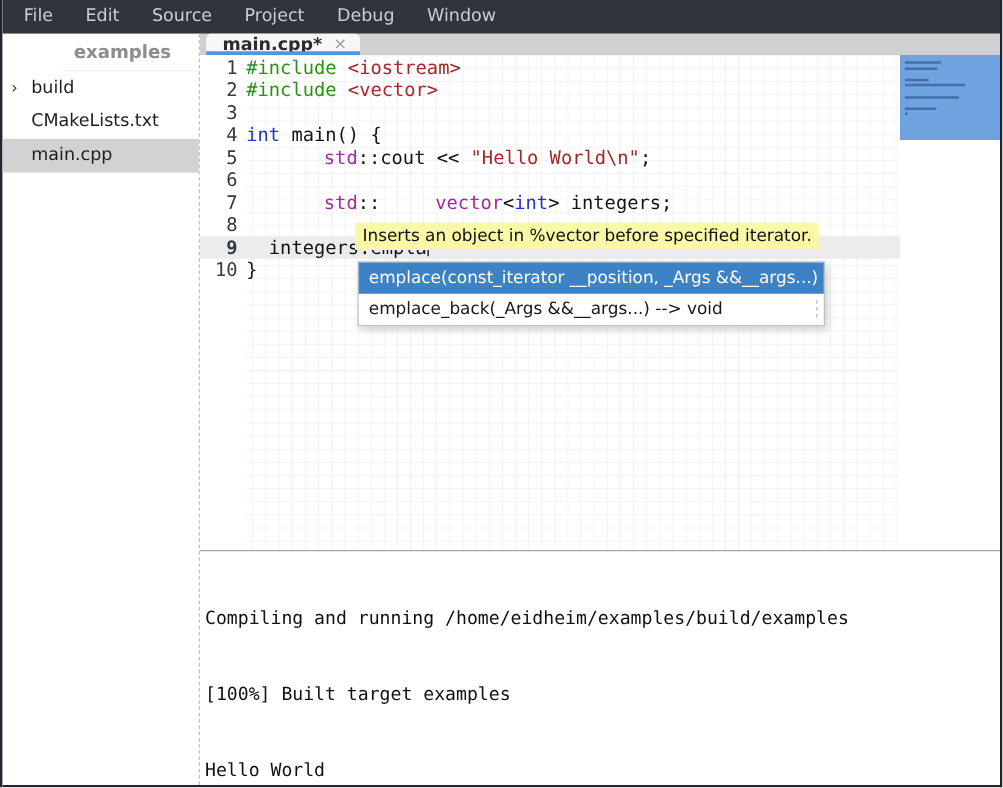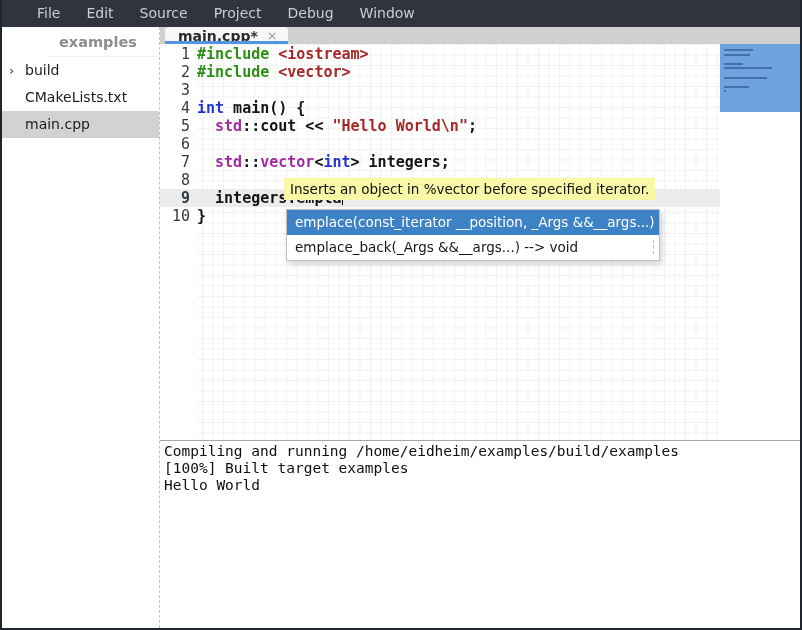--- a/index.html
+++ b/index.html
@@ -10,21 +10,21 @@
   
   .titlebar { height:30px; background:var(--chrome); display:flex; align-items:center; position:relative; flex:0 0 auto; }
   .title { position:absolute; left:0; right:0; text-align:center; color:#f2f3f5; font-size:15px; }
   .win-controls { margin-left:auto; display:flex; align-items:center; gap:17px; padding-right:12px; z-index:2; }
   .btn-min { color:#b8bec8; font-size:15px; width:18px; text-align:center; cursor:default; }
   .btn-max { width:11px; height:11px; background:linear-gradient(135deg,#9aa0aa 50%,#6b7280 50%); border-radius:2px; }
   .btn-close { width:20px; height:20px; border-radius:50%; background:#e0504d; color:#5c1a1a; font-size:12px; font-weight:bold;
     display:flex; align-items:center; justify-content:center; }
 
   
-  .menubar { height:27px; background:var(--chrome); display:flex; align-items:center; padding-left:22px; flex:0 0 auto; }
+  .menubar { height:27px; background:var(--chrome); display:flex; align-items:center; padding-left:4px; flex:0 0 auto; }
   .menu-item { color:#c7ced9; font-size:14px; padding:0 13px; line-height:27px; }
 
   
   .main { flex:1 1 auto; display:flex; min-height:0; }
   .sidebar { width:158px; background:#fff; border-right:1px dashed #c3c3c3; flex:0 0 auto; }
   .side-header { height:30px; line-height:30px; padding-left:9px; color:#8d8d8d; font-weight:bold; font-size:14.5px; border-bottom:1px solid #efefef;margin-left:48px; }
   .side-item { height:27px; line-height:27px; position:relative; padding-left:23px; font-size:14px; color:#1d1d1d; }
   .side-item.selected { background:#d2d2d2; }
   .side-item .expander { position:absolute; left:7px; top:0; color:#3a3a3a; font-size:13px; }
 
@@ -43,44 +43,44 @@
     background-color:#fff;
     background-image:linear-gradient(to right,#f2f2f2 1px,transparent 1px),
                      linear-gradient(to bottom,#f2f2f2 1px,transparent 1px);
     background-size:10.5px 10.5px; overflow:hidden; }
   .gutter-col { position:absolute; left:0; top:0; bottom:0; width:37px; background:#fff; }
   .code-lines { position:absolute; left:0; top:1px; right:0; }
   .code-line { display:flex; height:18px; font-family:"DejaVu Sans Mono", monospace; font-size:15px; line-height:18px; }
   .code-line.current { background:#ececec; }
   .gutter { width:30px; flex:0 0 auto; text-align:right; color:#333b42; }
   .code-line.current .gutter { font-weight:bold; }
-  .line-content { flex:1; white-space:pre; padding-left:7px; color:#141414;font-weight:bold; }
+  .line-content { flex:1; white-space:pre; padding-left:7px; color:#141414; }
   .tok-pp { color:var(--green); }
   .tok-str { color:var(--red); }
   .tok-kw { color:var(--blue); }
-  .tok-ns { color:var(--purple); }
+  .tok-ns { color:var(--purple);margin-left:44px; }
   .caret { display:inline-block; width:1.5px; height:15px; background:#000; vertical-align:-2px; }
 
   
   .minimap { position:absolute; right:0; top:0; bottom:0; width:80px; background:#fff; }
   .mini-slider { position:absolute; left:0; right:0; top:0; height:68px; background:var(--mapblue); padding:5px 0 0 4px; }
   .mini-line { height:2px; margin-bottom:2.6px; background:rgba(28,60,115,0.5); }
 
   
   .doc-tooltip { position:absolute; left:124px; top:134px; height:22px; line-height:22px; background:var(--tipyellow);
     color:#101010; font-size:13.5px; padding:0 6px; white-space:nowrap; }
   .completion { position:absolute; left:126px; top:165px; width:374px; height:52px; background:#fff;
     border:1px solid #c0c0c0; box-shadow:2px 3px 6px rgba(0,0,0,0.18); }
   .completion-item { font-size:13.5px; padding:4px 8px 5px 8px; color:#171717; white-space:nowrap; overflow:hidden; }
   .completion-item.selected { background:var(--selblue); color:#fff; }
   .completion-scroll { position:absolute; right:5px; top:30px; bottom:6px; border-left:1px dashed #b9b9b9; }
 
   
   .terminal { flex:1 1 auto; background:#fff; border-top:1px solid #a6a6a6; padding:2px 0 0 4px; overflow:hidden; }
-  .term-line { font-family:"DejaVu Sans Mono", monospace; font-size:14.5px; line-height:17.2px; color:#101010; white-space:pre; }
+  .term-line { font-family:"DejaVu Sans Mono", monospace; font-size:14.5px; line-height:17.2px; color:#101010; white-space:pre;margin-top:44px; }
 
   
   .statusbar { height:21px; background:#e9e9e7; border-top:1px solid #c9c9c7; display:flex; align-items:center;
     padding-left:8px; font-size:13.5px; color:#2e2e2e; flex:0 0 auto; }
   .bottom-strip { height:2px; background:var(--frame); flex:0 0 auto; }
 </style>
 </head>
 <body>
 
 <div class="window">

